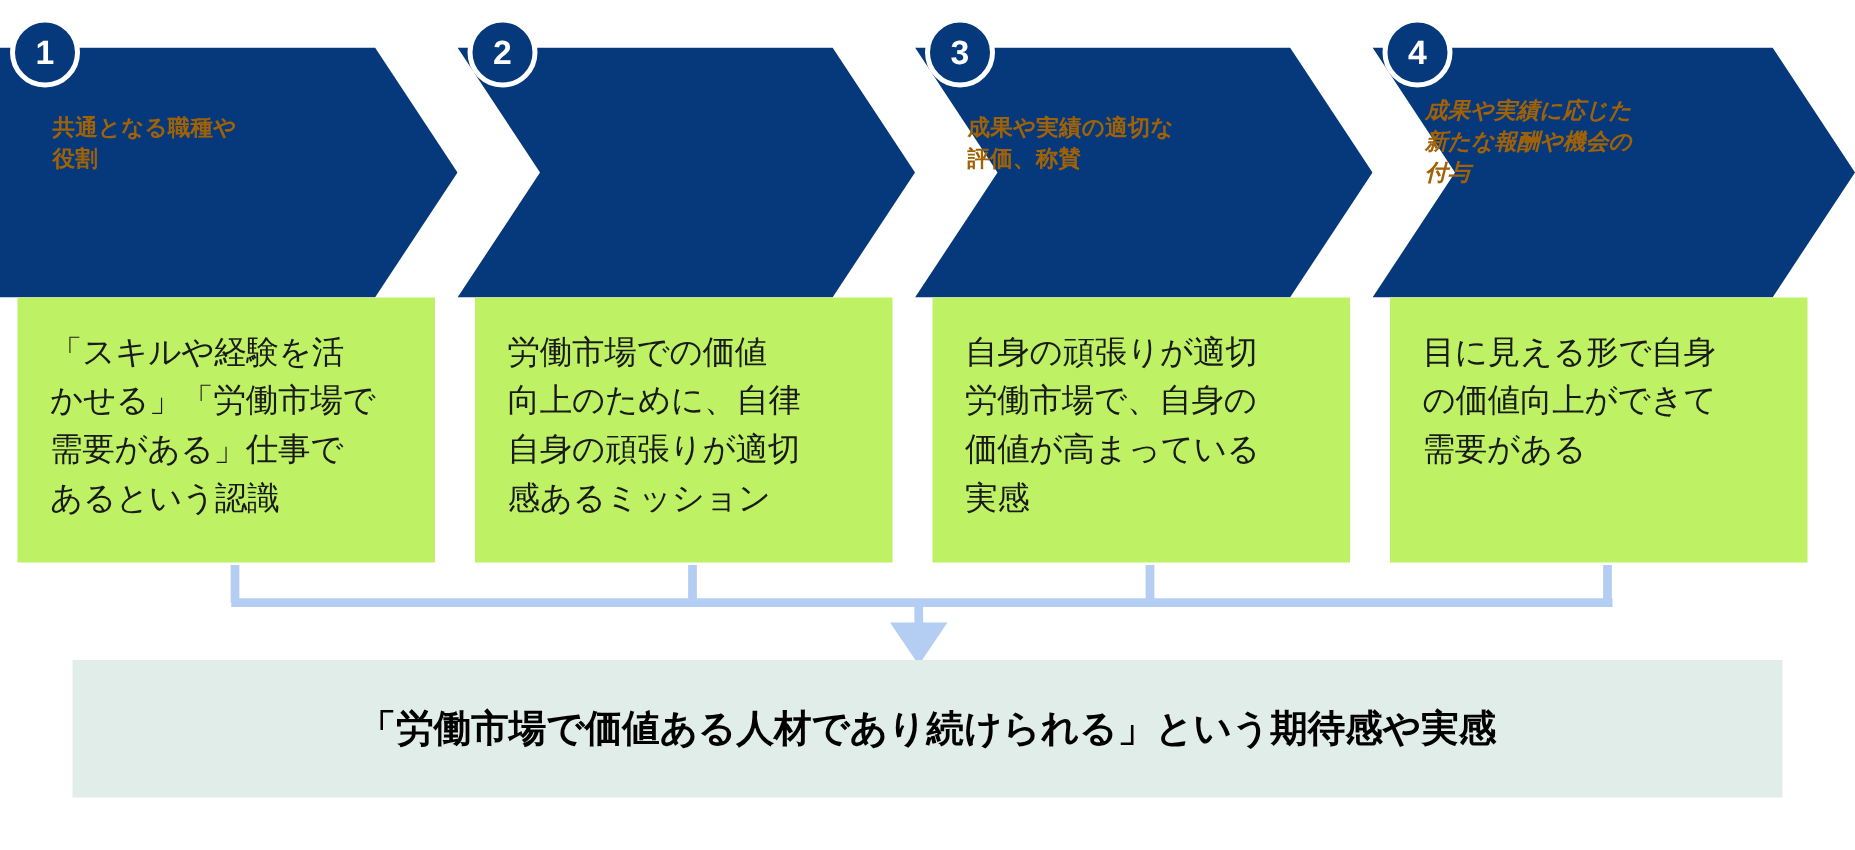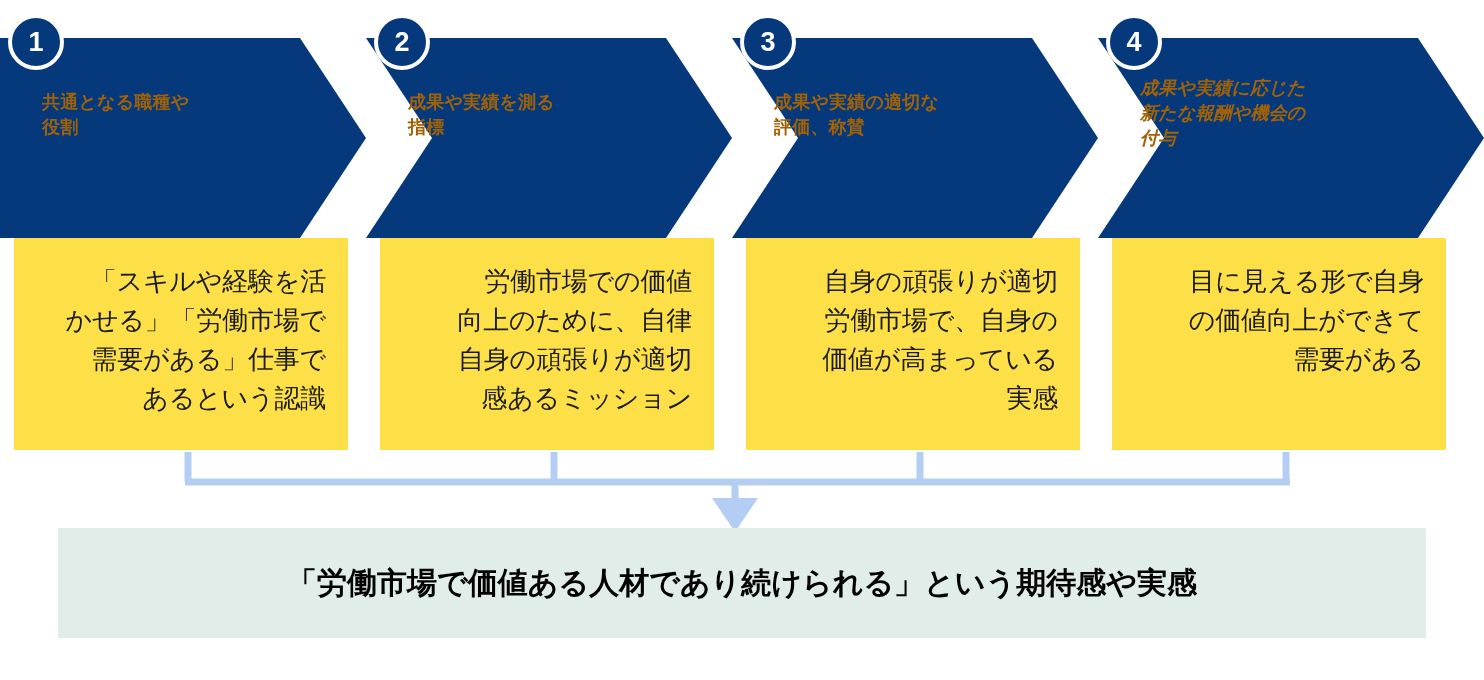--- a/index.html
+++ b/index.html
@@ -77,24 +77,23 @@
     z-index: 5;
   }
 
   
   .body-box {
     position: absolute;
     left: 14px;
     top: 200px;
     width: 334px;
     height: 212px;
-    background: #fde047;
+    background: #bef264;
     box-sizing: border-box;
     padding: 24px 22px 0 26px;
-    text-align: right;
   }
   .body-text {
     color: #1a1a1a;
     font-size: 26px;
     line-height: 1.5;
     white-space: pre-line;
     letter-spacing: -0.2px;
   }
 
   
@@ -146,22 +145,20 @@
 需要がある」仕事で
 あるという認識</div>
     </div>
   </div>
 
   <div class="step step-2">
     <div class="chev-wrap">
       <svg width="366" height="200" viewBox="0 0 366 200" xmlns="http://www.w3.org/2000/svg">
         <path d="M 0 0 L 300 0 L 366 100 L 300 200 L 0 200 L 66 100 Z" fill="#05397C"></path>
       </svg>
-      <div class="chev-title">成果や実績を測る
-指標</div>
     </div>
     <div class="badge">2</div>
     <div class="body-box">
       <div class="body-text">労働市場での価値
 向上のために、自律
 自身の頑張りが適切
 感あるミッション</div>
     </div>
   </div>
 

